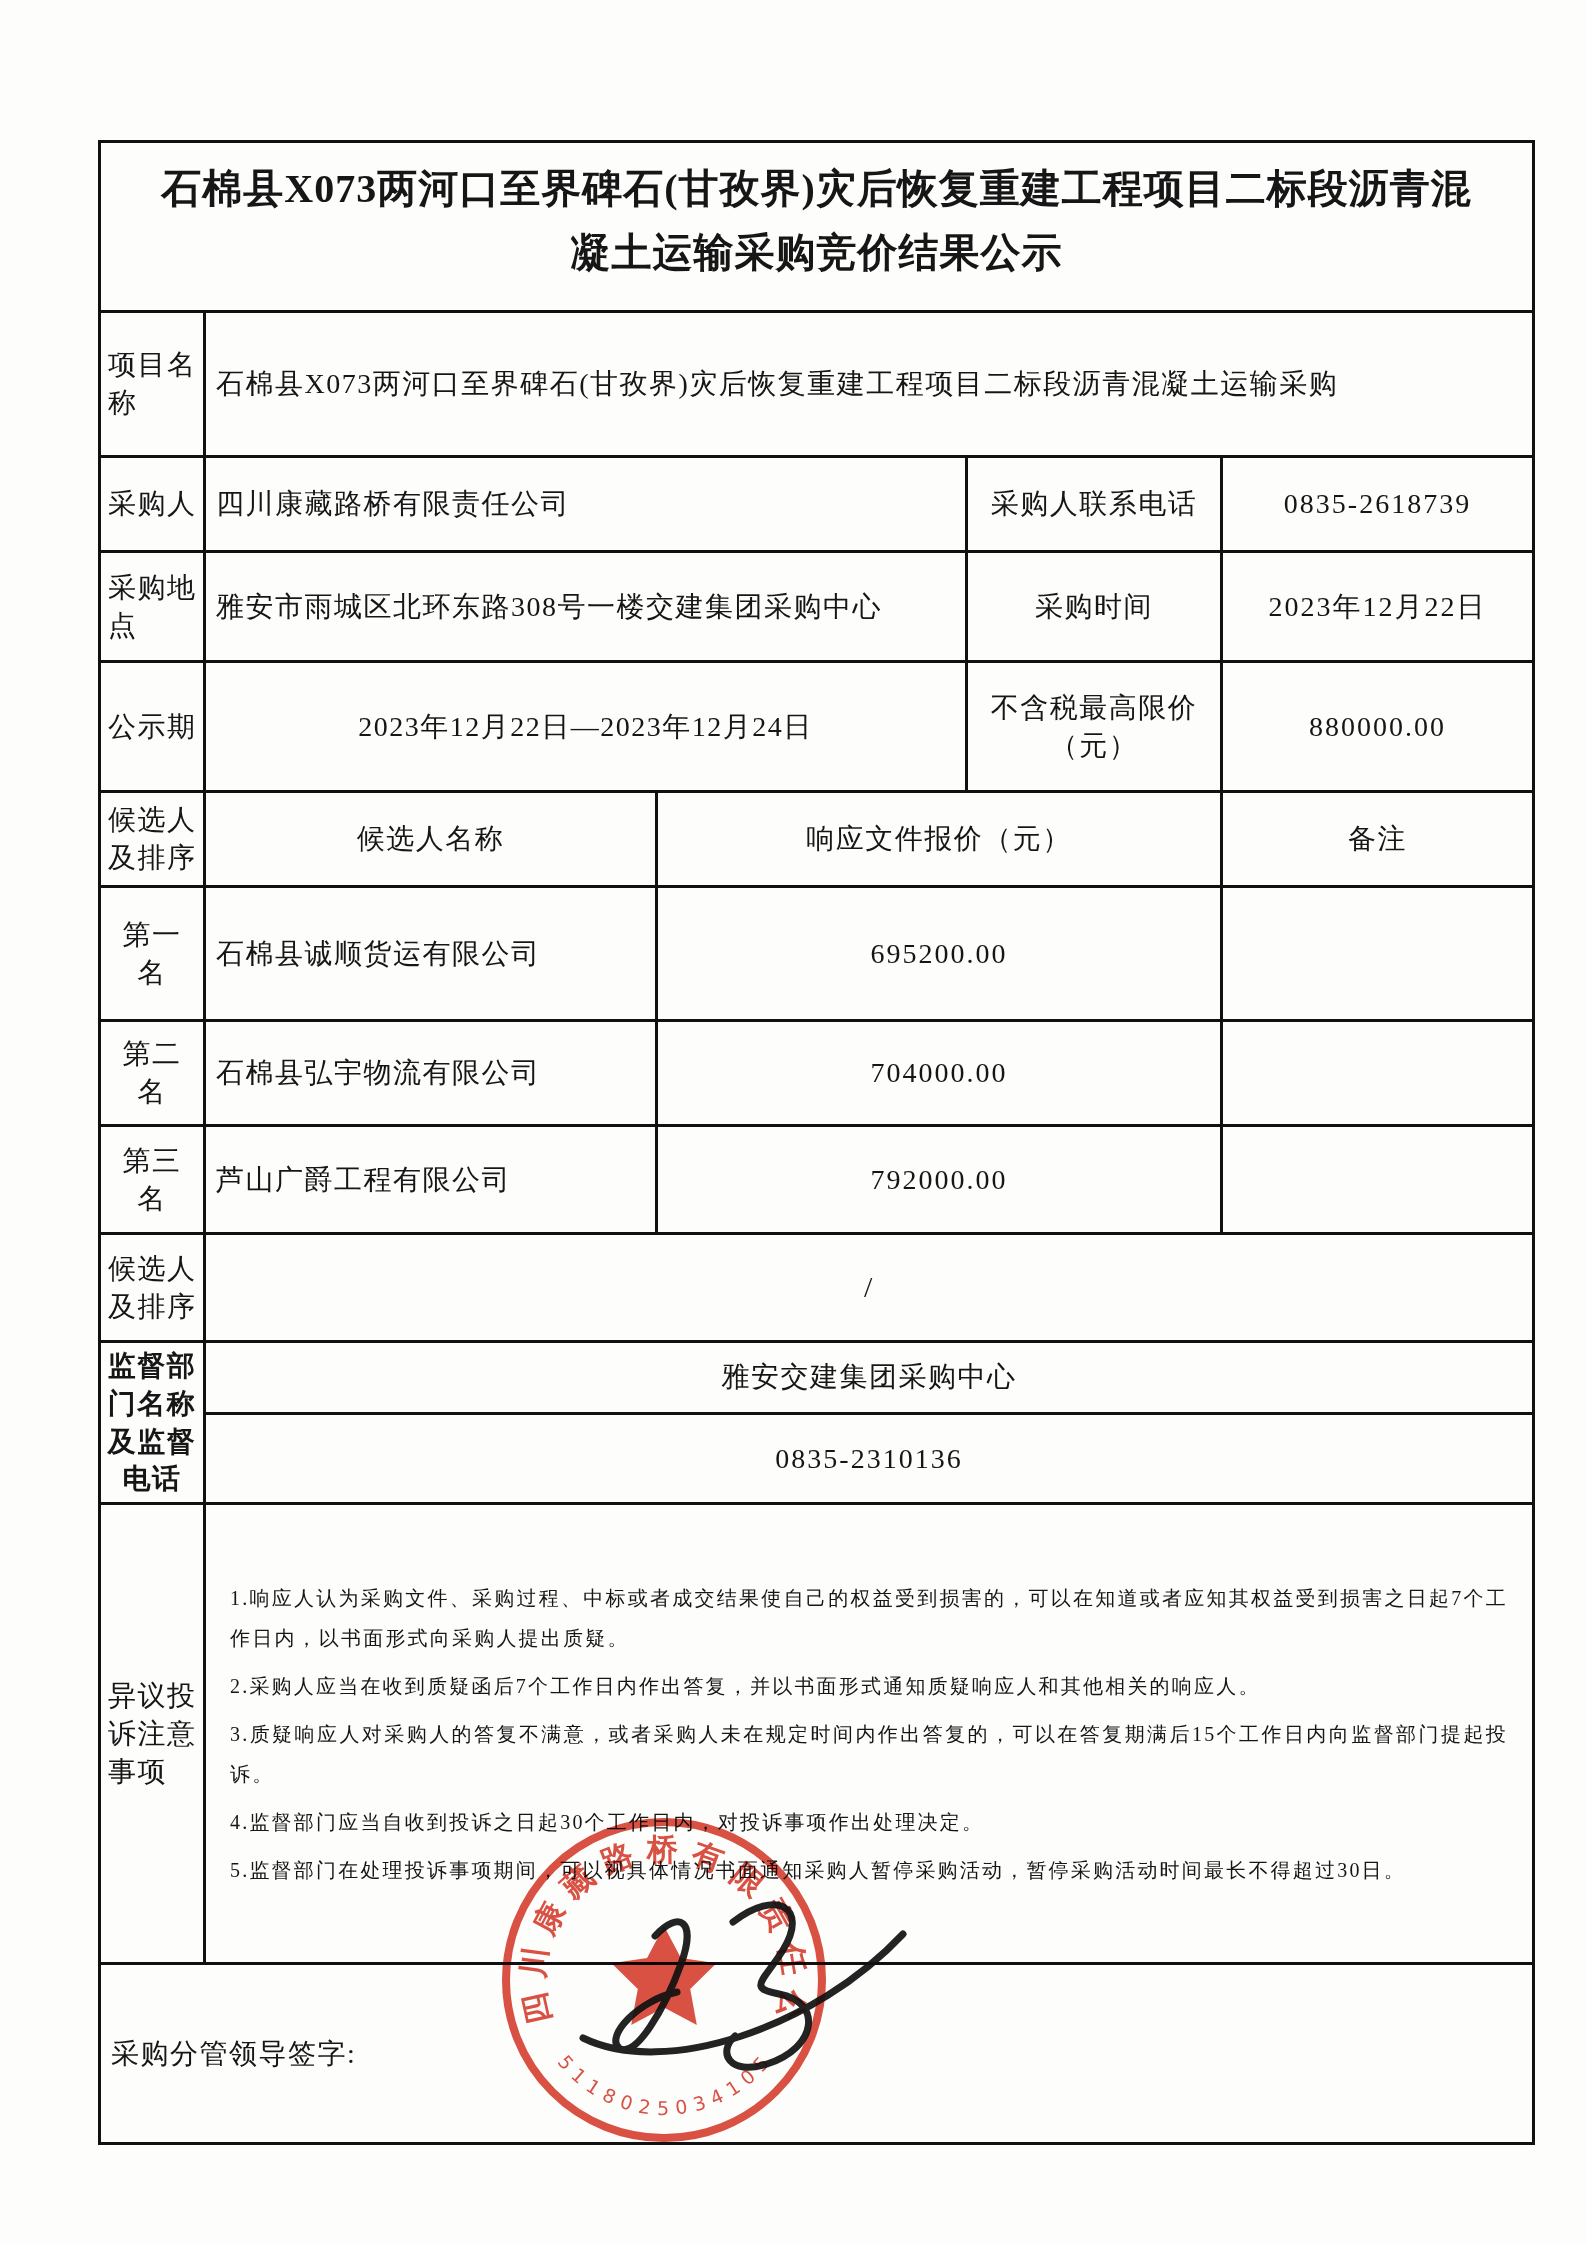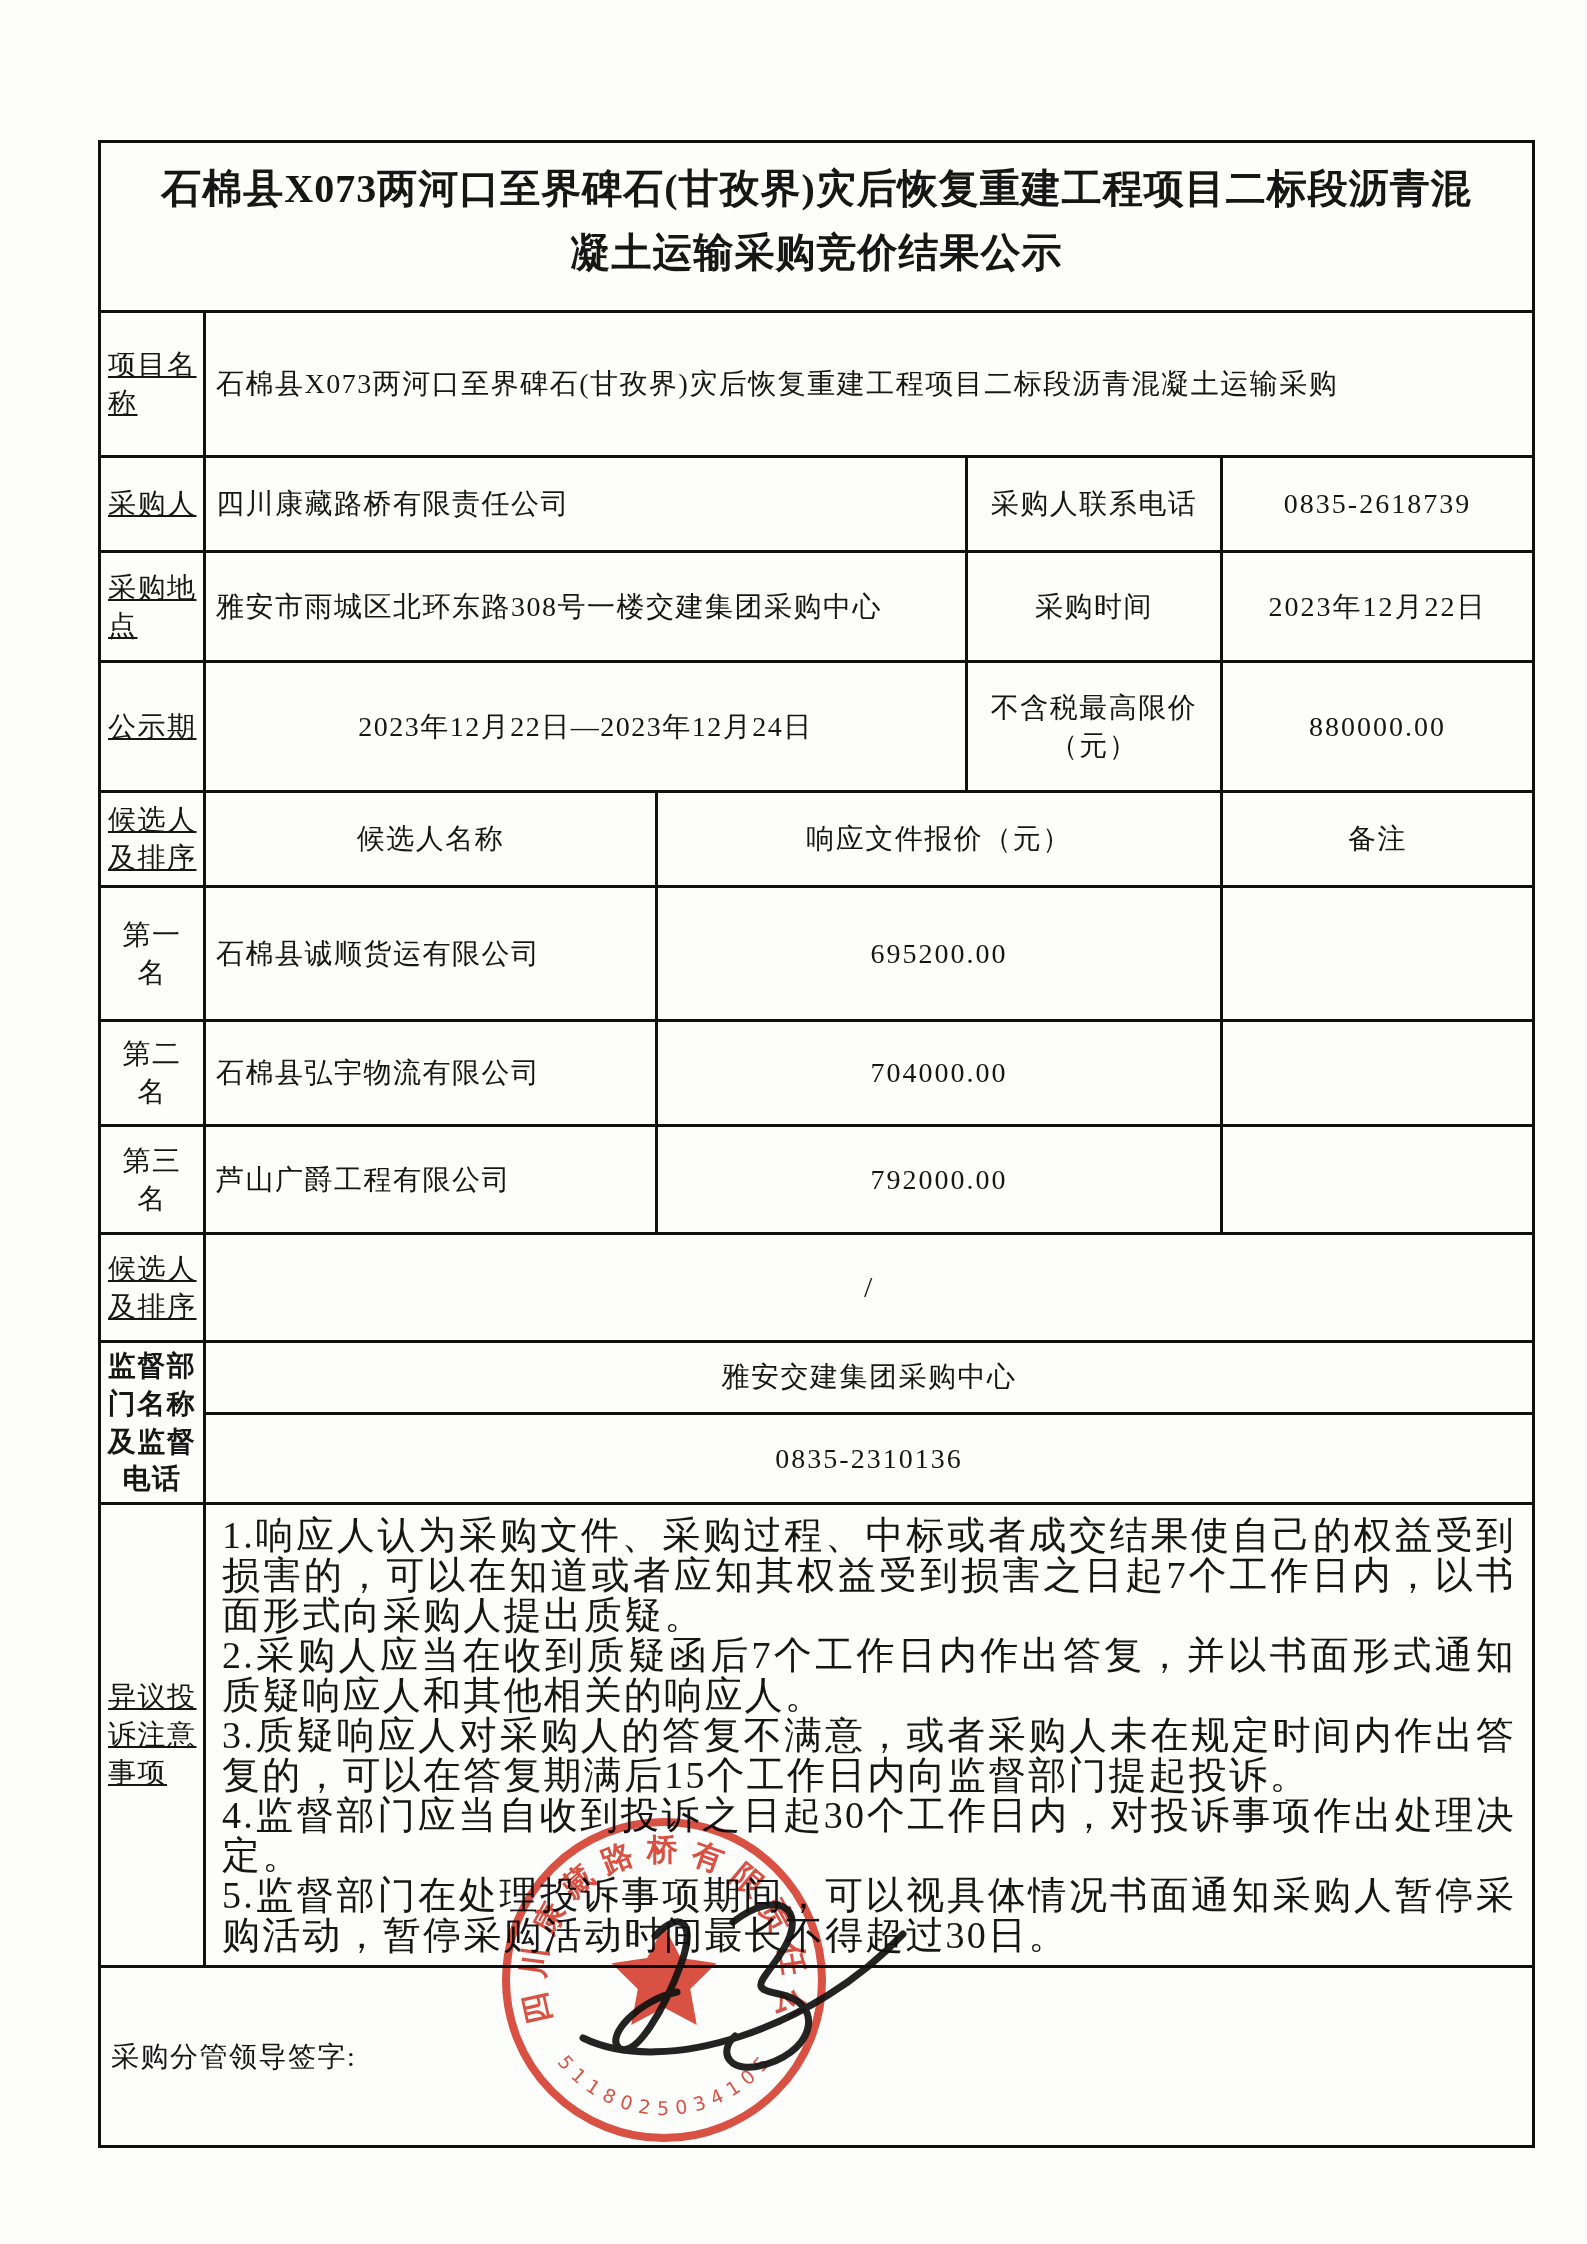--- a/index.html
+++ b/index.html
@@ -16,27 +16,27 @@
   td{
     border:3px solid #111;
     font-size:28px;letter-spacing:1.5px;line-height:1.35;
     padding:4px 10px;vertical-align:middle;word-break:break-all;
     background:transparent;
   }
   td.title-cell{
     font-size:40px;font-weight:bold;letter-spacing:1px;
     text-align:center;vertical-align:top;padding:14px 55px 0 55px;line-height:1.6;
   }
-  td.lab{padding-left:7px;padding-right:4px;text-decoration:underline;}
+  td.lab{padding-left:7px;padding-right:4px;}
   td.c{text-align:center;margin-top:41px;}
   td.num{text-align:center;letter-spacing:2px;}
   td.slash-cell{text-align:center;font-size:30px;}
   td.sup-lab{text-align:center;padding-left:4px;padding-right:4px;font-weight:bold;}
   td.notice-cell{padding:10px 16px;vertical-align:middle;}
-  .notice-item{margin:0;font-size:38px;letter-spacing:2.2px;line-height:40px;text-align:justify;}
+  .notice-item{margin:8px;font-size:20px;letter-spacing:2.2px;line-height:40px;text-align:justify;}
   td.sign-cell{vertical-align:middle;padding-left:10px;}
   
   .seal{
     position:absolute;left:492px;top:1808px;width:344px;height:344px;
     opacity:.88;mix-blend-mode:multiply;z-index:5;pointer-events:none;
   }
   .signature{
     position:absolute;left:555px;top:1878px;width:370px;height:235px;
     z-index:6;opacity:.92;pointer-events:none;
   }

